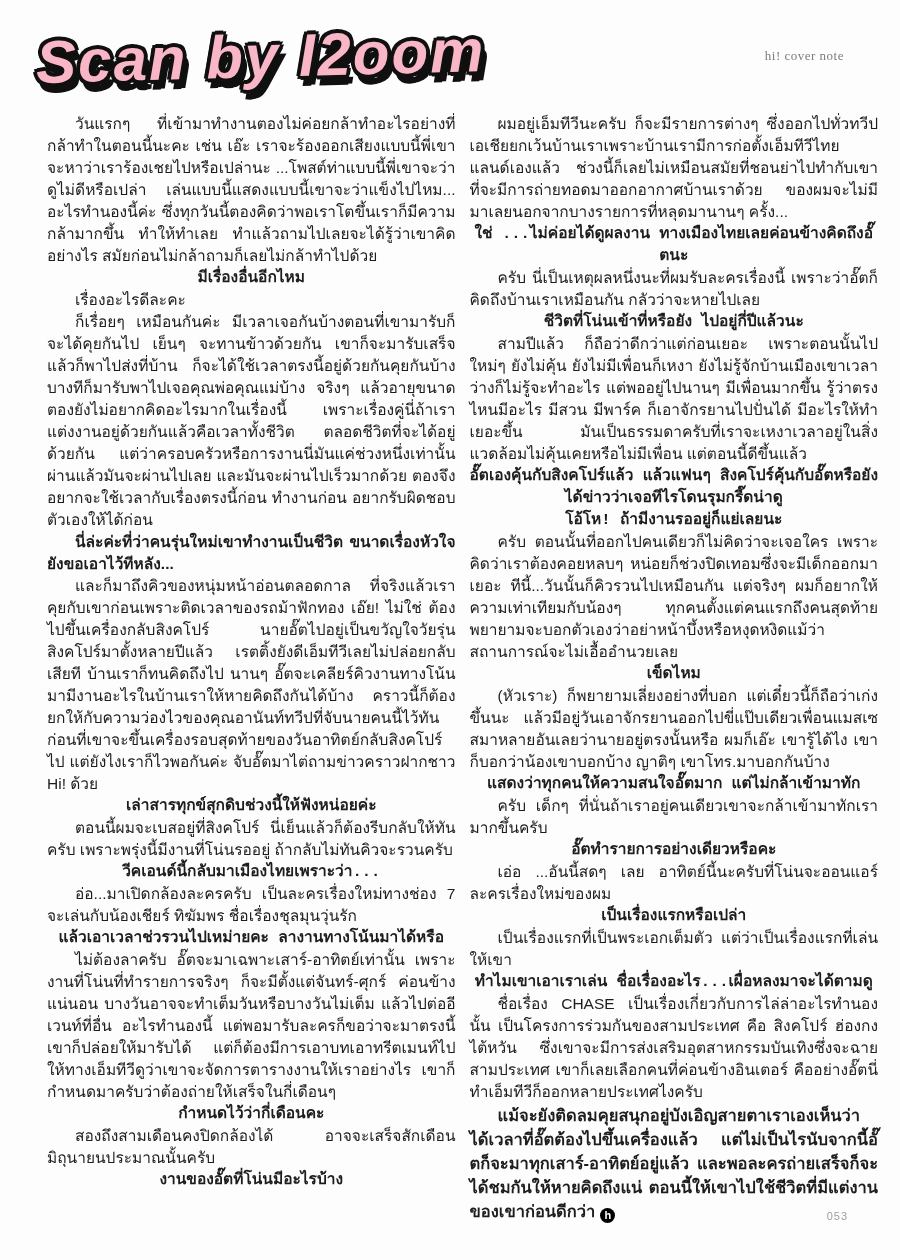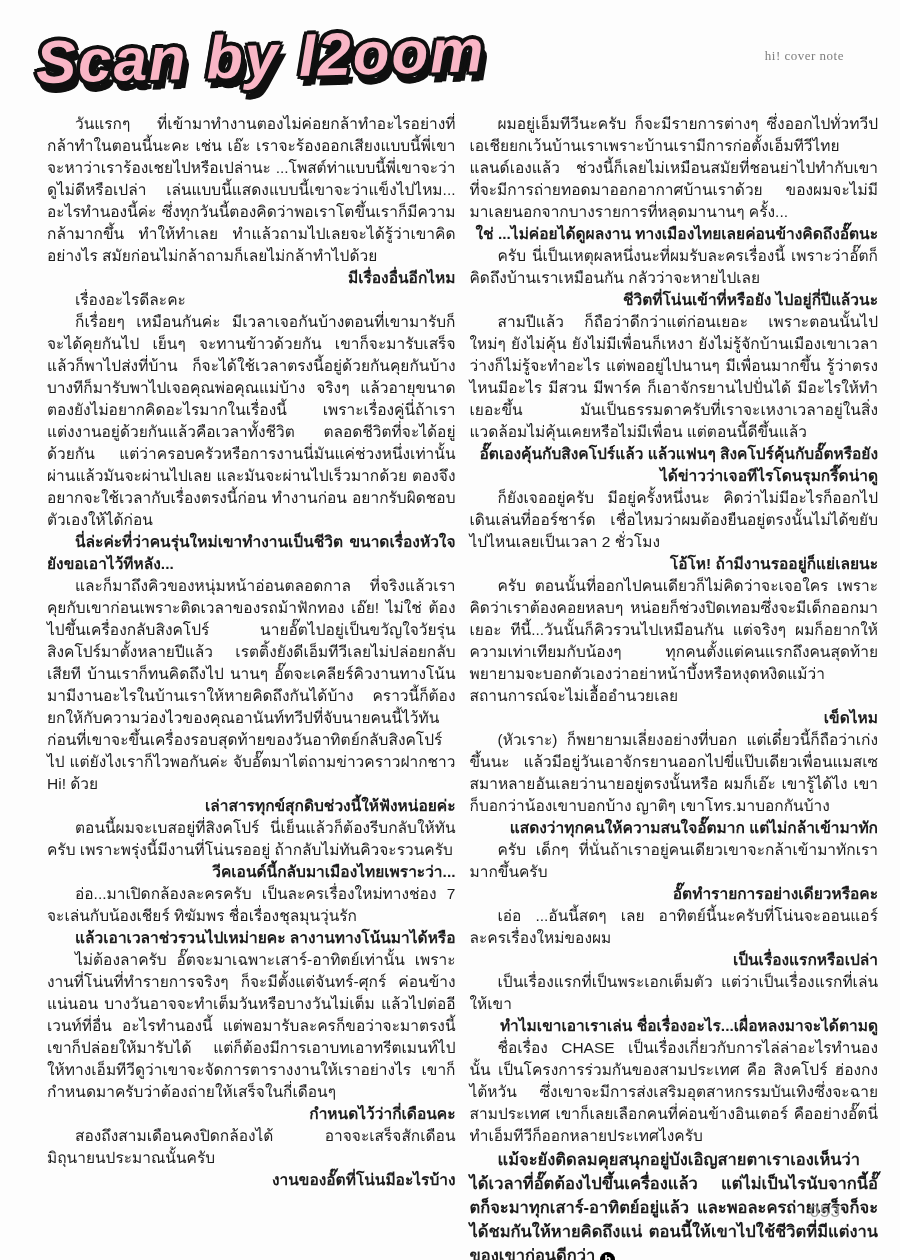--- a/index.html
+++ b/index.html
@@ -39,38 +39,38 @@
   
   .columns{
     position:absolute;top:113px;left:47px;
     width:831px;
     display:flex;gap:14px;
     color:#1d1d1d;
   }
   .col{width:409px;font-size:15.5px;line-height:22px;}
   .block{margin:0;}
   .para{text-align:justify;text-indent:28px;}
-  .heading{font-weight:bold;text-align:right;}
+  .heading{font-weight:bold;text-align:center;font-family:Liberation Mono, monospace;}
   .bold-para{font-weight:bold;text-align:justify;text-indent:28px;}
   .closing{
     font-weight:bold;text-align:justify;text-indent:28px;
     font-size:16.5px;line-height:24px;
   }
   .gap-before{}
   .endmark{
     display:inline-block;width:15px;height:15px;
     background:#000;color:#fff;border-radius:50%;
     font-size:11px;line-height:15px;text-align:center;
     font-weight:bold;margin-left:5px;vertical-align:-2px;
     text-indent:0;
   }
   
   .page-number{
-    position:absolute;right:59px;bottom:38px;
-    font-size:17px;color:#9d9d9d;letter-spacing:1px;margin-left:15px;
+    position:absolute;right:52px;bottom:38px;
+    font-size:11px;color:#9d9d9d;letter-spacing:1px;margin-left:15px;
   }
 </style>
 </head>
 <body>
 
 <div class="page">
 
   <div class="header">
     <div class="logo">Scan by I2oom</div>
     <div class="cover-note">hi! cover note</div>
@@ -94,21 +94,20 @@
         <div class="block para">สองถึงสามเดือนคงปิดกล้องได้ อาจจะเสร็จสักเดือนมิถุนายนประมาณนั้นครับ</div>
         <div class="block heading">งานของอั๊ตที่โน่นมีอะไรบ้าง</div>
       </div>
     <div class="col">
         <div class="block para">ผมอยู่เอ็มทีวีนะครับ ก็จะมีรายการต่างๆ ซึ่งออกไปทั่วทวีปเอเชียยกเว้นบ้านเราเพราะบ้านเรามีการก่อตั้งเอ็มทีวีไทยแลนด์เองแล้ว ช่วงนี้ก็เลยไม่เหมือนสมัยที่ชอนย่าไปทำกับเขา ที่จะมีการถ่ายทอดมาออกอากาศบ้านเราด้วย ของผมจะไม่มีมาเลยนอกจากบางรายการที่หลุดมานานๆ ครั้ง...</div>
         <div class="block heading">ใช่ ...ไม่ค่อยได้ดูผลงาน ทางเมืองไทยเลยค่อนข้างคิดถึงอั๊ตนะ</div>
         <div class="block para">ครับ นี่เป็นเหตุผลหนึ่งนะที่ผมรับละครเรื่องนี้ เพราะว่าอั๊ตก็คิดถึงบ้านเราเหมือนกัน กลัวว่าจะหายไปเลย</div>
         <div class="block heading">ชีวิตที่โน่นเข้าที่หรือยัง ไปอยู่กี่ปีแล้วนะ</div>
         <div class="block para">สามปีแล้ว ก็ถือว่าดีกว่าแต่ก่อนเยอะ เพราะตอนนั้นไปใหม่ๆ ยังไม่คุ้น ยังไม่มีเพื่อนก็เหงา ยังไม่รู้จักบ้านเมืองเขาเวลาว่างก็ไม่รู้จะทำอะไร แต่พออยู่ไปนานๆ มีเพื่อนมากขึ้น รู้ว่าตรงไหนมีอะไร มีสวน มีพาร์ค ก็เอาจักรยานไปปั่นได้ มีอะไรให้ทำเยอะขึ้น มันเป็นธรรมดาครับที่เราจะเหงาเวลาอยู่ในสิ่งแวดล้อมไม่คุ้นเคยหรือไม่มีเพื่อน แต่ตอนนี้ดีขึ้นแล้ว</div>
         <div class="block heading">อั๊ตเองคุ้นกับสิงคโปร์แล้ว แล้วแฟนๆ สิงคโปร์คุ้นกับอั๊ตหรือยัง ได้ข่าวว่าเจอทีไรโดนรุมกรี๊ดน่าดู</div>
-        <div class="block para">ก็ยังเจออยู่ครับ มีอยู่ครั้งหนึ่งนะ คิดว่าไม่มีอะไรก็ออกไปเดินเล่นที่ออร์ชาร์ด เชื่อไหมว่าผมต้องยืนอยู่ตรงนั้นไม่ได้ขยับไปไหนเลยเป็นเวลา 2 ชั่วโมง</div>
         <div class="block heading">โอ้โห! ถ้ามีงานรออยู่ก็แย่เลยนะ</div>
         <div class="block para">ครับ ตอนนั้นที่ออกไปคนเดียวก็ไม่คิดว่าจะเจอใคร เพราะคิดว่าเราต้องคอยหลบๆ หน่อยก็ช่วงปิดเทอมซึ่งจะมีเด็กออกมาเยอะ ทีนี้...วันนั้นก็คิวรวนไปเหมือนกัน แต่จริงๆ ผมก็อยากให้ความเท่าเทียมกับน้องๆ ทุกคนตั้งแต่คนแรกถึงคนสุดท้าย พยายามจะบอกตัวเองว่าอย่าหน้าบึ้งหรือหงุดหงิดแม้ว่าสถานการณ์จะไม่เอื้ออำนวยเลย</div>
         <div class="block heading">เข็ดไหม</div>
         <div class="block para">(หัวเราะ) ก็พยายามเลี่ยงอย่างที่บอก แต่เดี๋ยวนี้ก็ถือว่าเก่งขึ้นนะ แล้วมีอยู่วันเอาจักรยานออกไปขี่แป๊บเดียวเพื่อนแมสเซสมาหลายอันเลยว่านายอยู่ตรงนั้นหรือ ผมก็เอ๊ะ เขารู้ได้ไง เขาก็บอกว่าน้องเขาบอกบ้าง ญาติๆ เขาโทร.มาบอกกันบ้าง</div>
         <div class="block heading">แสดงว่าทุกคนให้ความสนใจอั๊ตมาก แต่ไม่กล้าเข้ามาทัก</div>
         <div class="block para">ครับ เด็กๆ ที่นั่นถ้าเราอยู่คนเดียวเขาจะกล้าเข้ามาทักเรามากขึ้นครับ</div>
         <div class="block heading">อั๊ตทำรายการอย่างเดียวหรือคะ</div>
         <div class="block para">เอ่อ ...อันนี้สดๆ เลย อาทิตย์นี้นะครับที่โน่นจะออนแอร์ละครเรื่องใหม่ของผม</div>
         <div class="block heading">เป็นเรื่องแรกหรือเปล่า</div>
         <div class="block para">เป็นเรื่องแรกที่เป็นพระเอกเต็มตัว แต่ว่าเป็นเรื่องแรกที่เล่นให้เขา</div>

